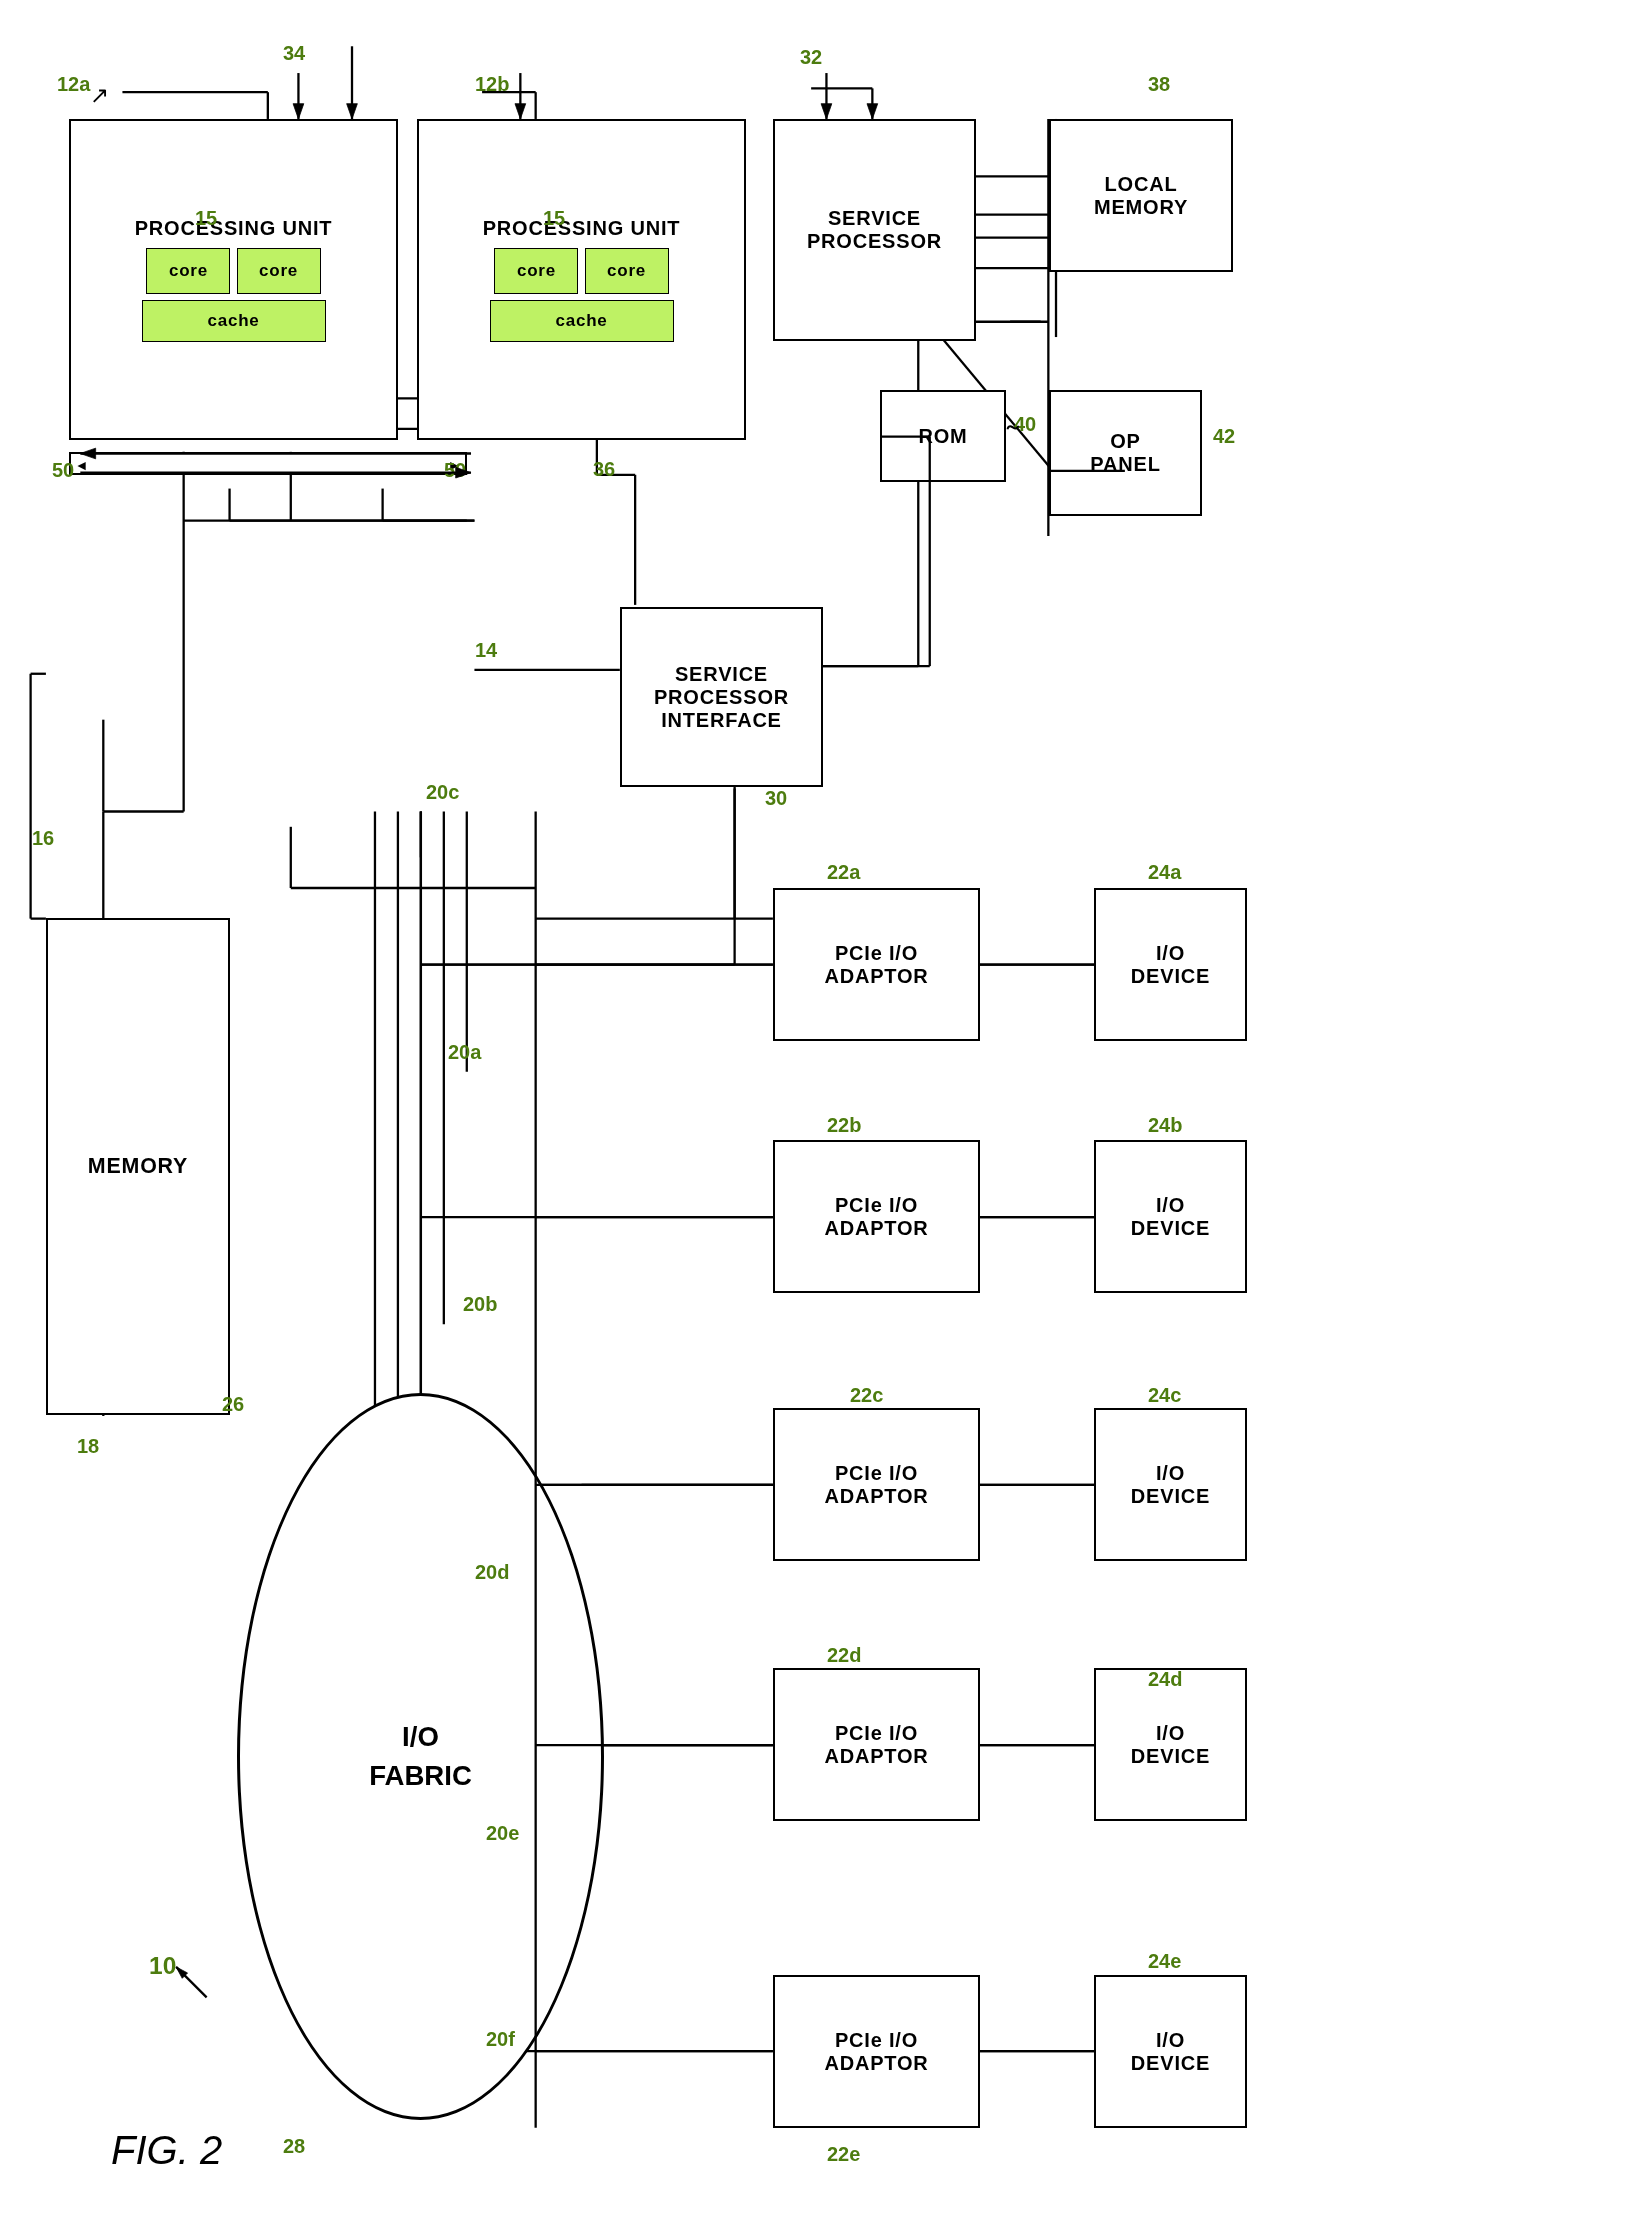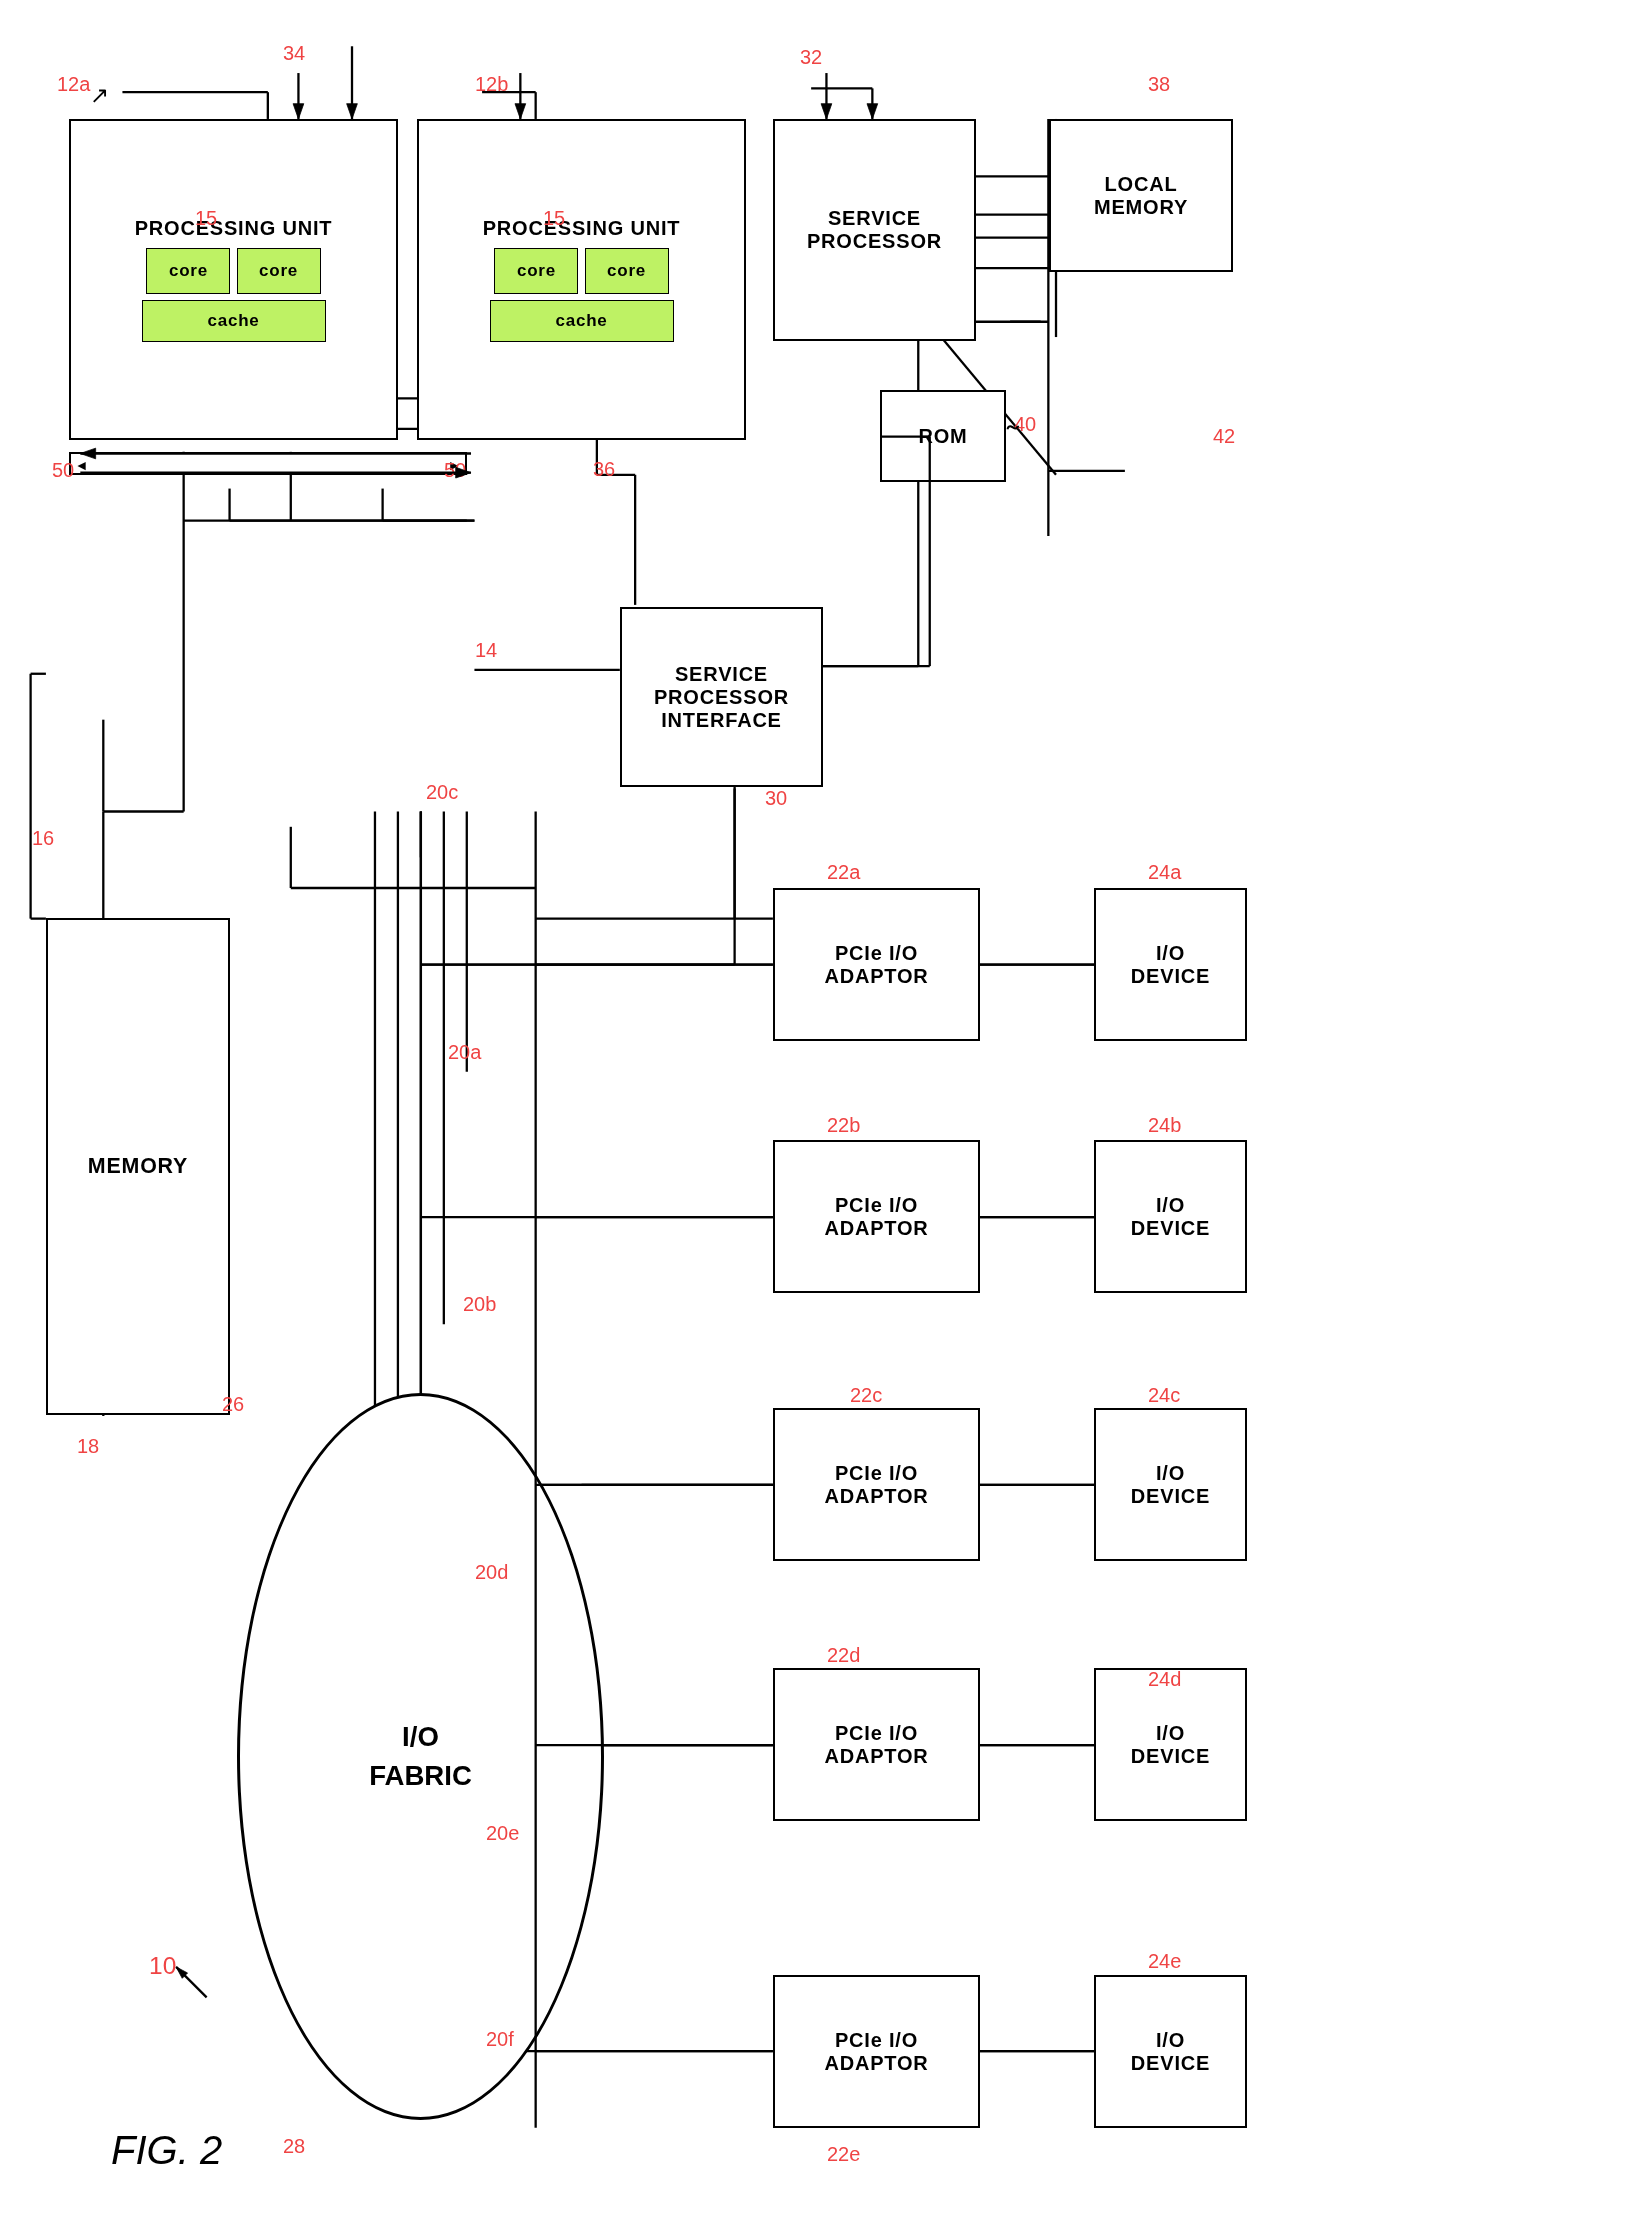--- a/index.html
+++ b/index.html
@@ -36,22 +36,22 @@
       display: flex;
       align-items: center;
       justify-content: center;
       text-align: center;
       font-size: 17px;
       font-weight: bold;
     }
     .label {
       position: absolute;
       font-size: 20px;
-      font-weight: normal;
-      color: #ef4444;
+      font-weight: bold;
+      color: #4d7c0f;
       white-space: nowrap;
     }
     .label-italic {
       position: absolute;
       font-size: 37px;
       font-style: italic;
       color: #000;
     }
     svg.lines {
       position: absolute;
@@ -201,20 +201,23 @@
   </div>
 
   <div class="label" style="left:800px; top:46px;">32</div>
 
   <div class="box" style="left:1049px; top:119px; width:184px; height:153px; font-size:20px;">
     <span>LOCAL<br>MEMORY</span>
   </div>
 
   <div class="label" style="left:1148px; top:73px;">38</div>
 
+  <div class="box" style="left:1049px; top:390px; width:153px; height:126px; font-size:20px;">
+    <span>OP<br>PANEL</span>
+  </div>
 
   <div class="label" style="left:1213px; top:425px;">42</div>
 
   <div class="box" style="left:880px; top:390px; width:126px; height:92px; font-size:20px;">
     <span>ROM</span>
   </div>
 
   <div class="label" style="left:1014px; top:413px;">40</div>
 
   <div style="position:absolute; left:1003px; top:413px; font-size:20px; font-weight:bold;">～</div>

